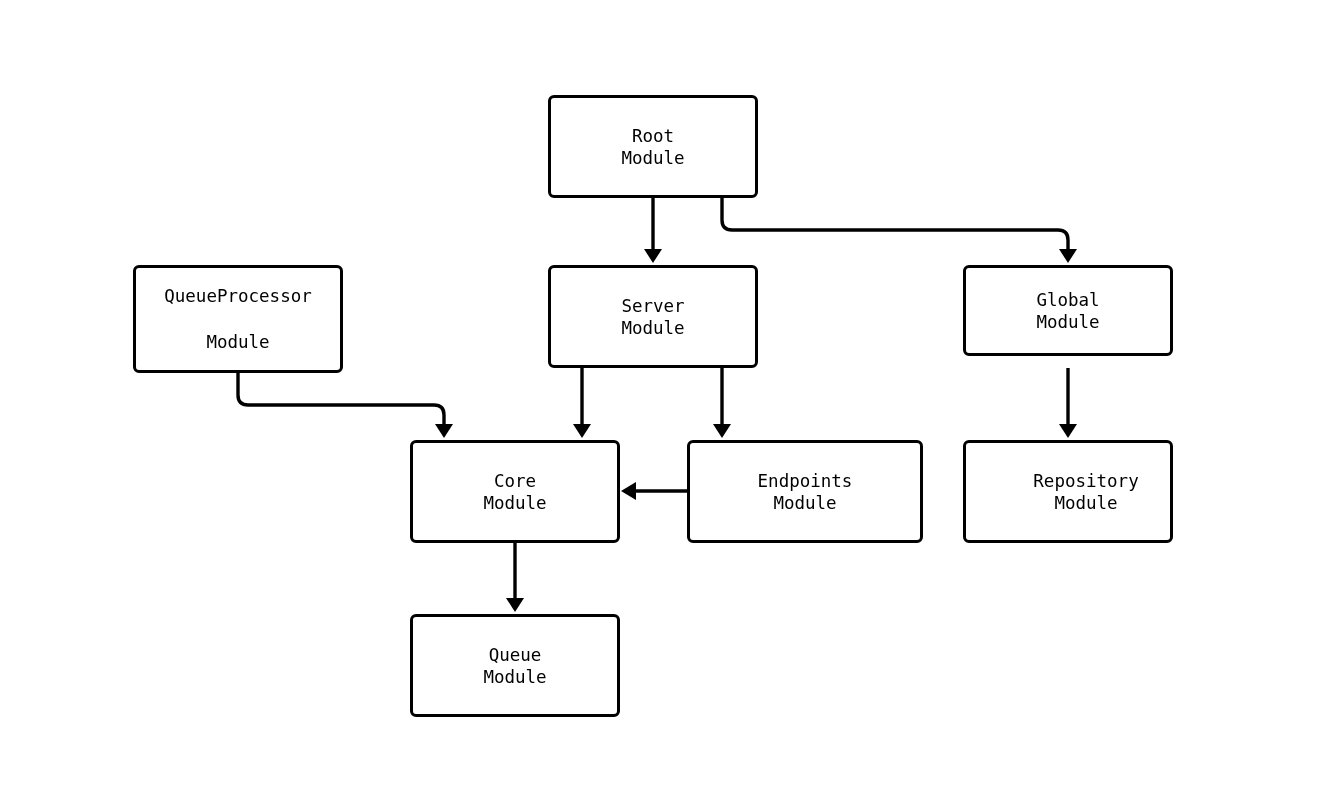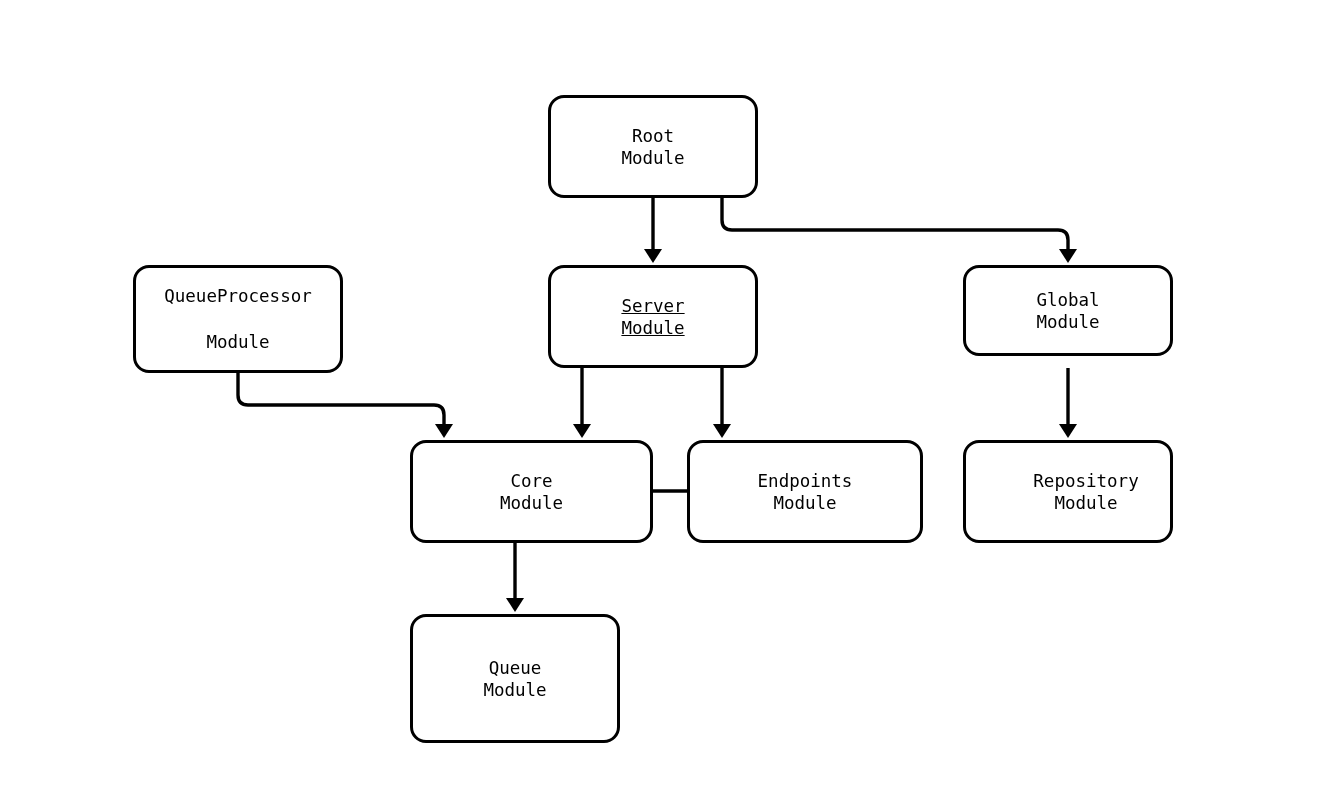--- a/index.html
+++ b/index.html
@@ -27,21 +27,21 @@
     left: 0;
     top: 0;
     width: 1337px;
     height: 809px;
     pointer-events: none;
   }
   .node {
     position: absolute;
     box-sizing: border-box;
     border: 3px solid #000000;
-    border-radius: 16px;
+    border-radius: 6px;
     background: #ffffff;
     display: flex;
     flex-direction: column;
     align-items: center;
     justify-content: center;
     text-align: center;
     color: #000000;
     font-size: 17.5px;
     line-height: 22px;
     letter-spacing: 0px;
@@ -108,43 +108,43 @@
   <div class="node" style="left:548px; top:95px; width:210px; height:103px;">
     <span class="node-label-line">Root</span>
     <span class="node-label-line">Module</span>
   </div>
 
   <div class="node" style="left:133px; top:265px; width:210px; height:108px;gap:24px;">
     <span class="node-label-line">QueueProcessor</span>
     <span class="node-label-line">Module</span>
   </div>
 
-  <div class="node" style="left:548px; top:265px; width:210px; height:103px;text-decoration:underline;">
+  <div class="node" style="left:548px; top:265px; width:210px; height:103px;">
     <span class="node-label-line">Server</span>
     <span class="node-label-line">Module</span>
   </div>
 
   <div class="node" style="left:963px; top:265px; width:210px; height:91px;">
     <span class="node-label-line">Global</span>
     <span class="node-label-line">Module</span>
   </div>
 
-  <div class="node" style="left:410px; top:440px; width:243px; height:103px;">
+  <div class="node" style="left:410px; top:440px; width:210px; height:103px;">
     <span class="node-label-line">Core</span>
     <span class="node-label-line">Module</span>
   </div>
 
   <div class="node" style="left:687px; top:440px; width:236px; height:103px;justify-content:center;">
     <span class="node-label-line">Endpoints</span>
     <span class="node-label-line">Module</span>
   </div>
 
   <div class="node" style="left:963px; top:440px; width:210px; height:103px;padding-left:36px;">
     <span class="node-label-line">Repository</span>
     <span class="node-label-line">Module</span>
   </div>
 
-  <div class="node" style="left:410px; top:614px; width:210px; height:129px;">
+  <div class="node" style="left:410px; top:614px; width:210px; height:103px;">
     <span class="node-label-line">Queue</span>
     <span class="node-label-line">Module</span>
   </div>
 
 </div>
 
 </body></html>

